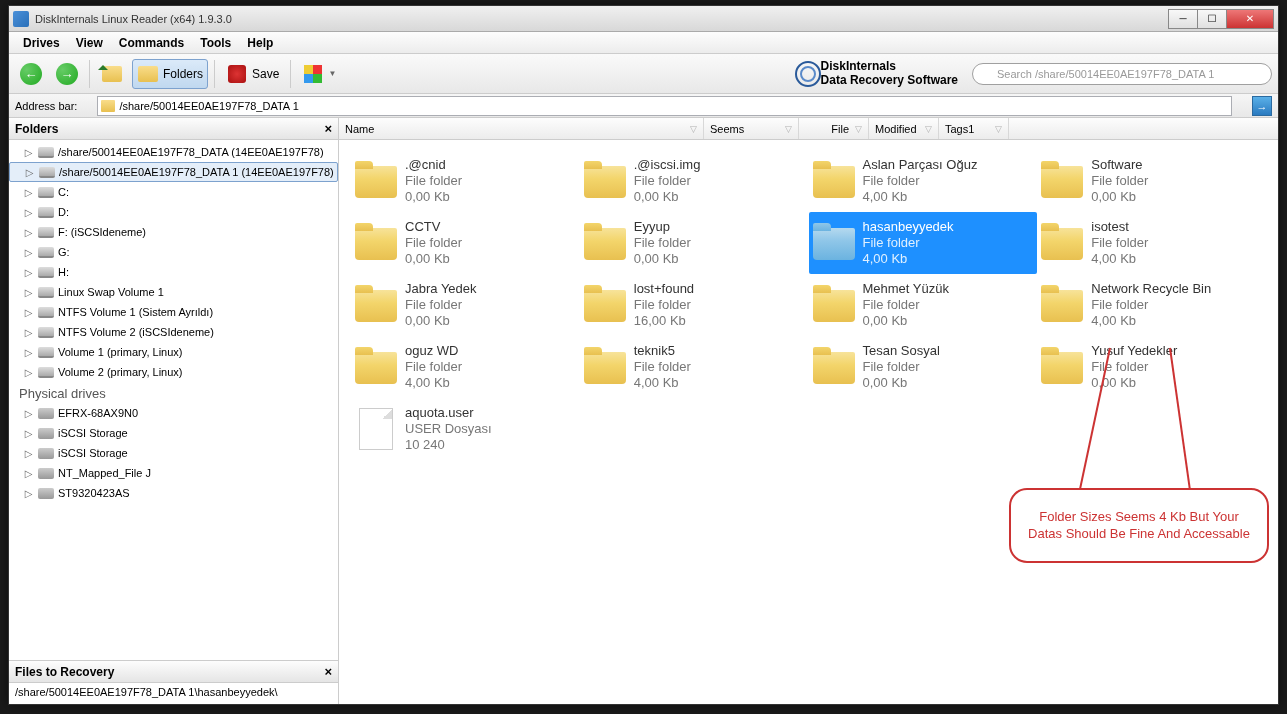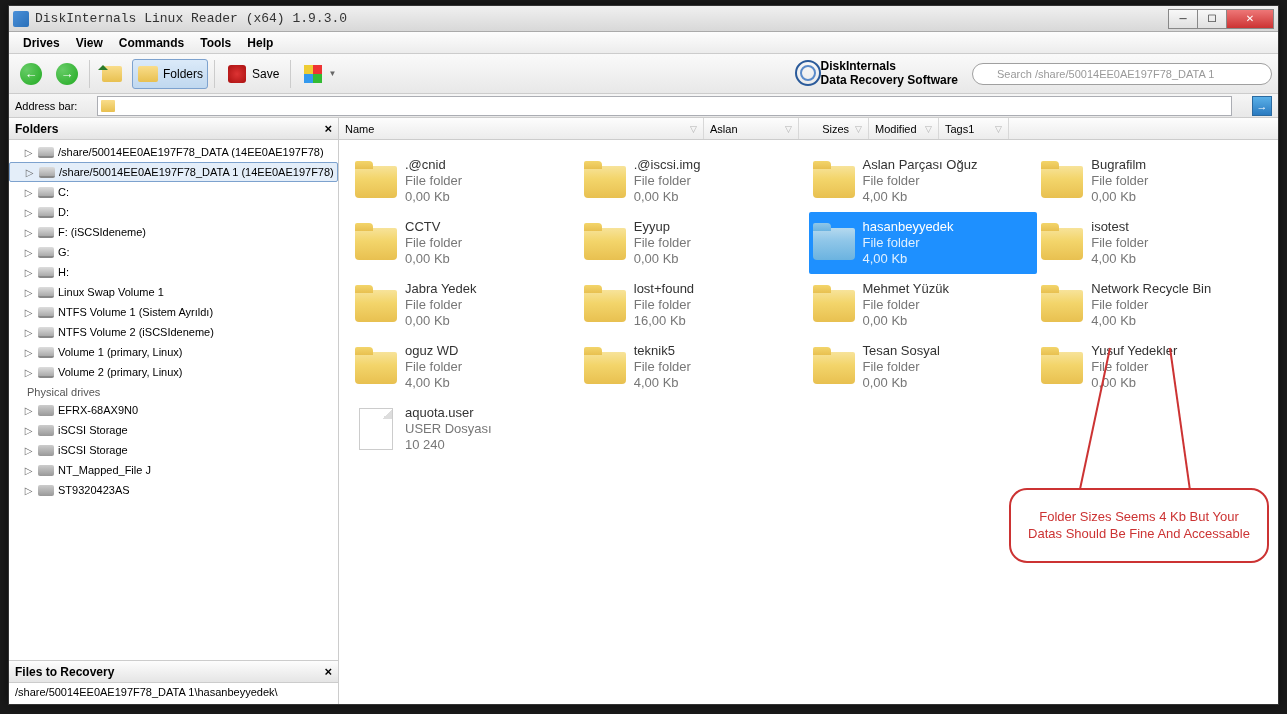--- a/index.html
+++ b/index.html
@@ -1,39 +1,39 @@
 <!DOCTYPE html>
 <html><head>
 <meta charset="utf-8">
 <style>
 * { box-sizing: border-box; margin: 0; padding: 0; font-family: "Segoe UI", Tahoma, sans-serif; }
 body { background: #1a1a1a; width: 1287px; height: 714px; overflow: hidden; position: relative; }
 .window { position: absolute; left: 8px; top: 5px; width: 1271px; height: 700px; background: #fff; border: 1px solid #333; box-shadow: 0 0 10px rgba(0,0,0,.5); }
 .titlebar { height: 26px; background: linear-gradient(to bottom, #f0f0f0, #d8d8d8); display: flex; align-items: center; padding: 0 4px; border-bottom: 1px solid #aaa; }
 .titlebar-icon { width: 16px; height: 16px; background: linear-gradient(135deg,#4a90d9,#2a70b9); border-radius: 2px; margin-right: 6px; }
-.titlebar-text { font-size: 13px; color: #333; flex: 1; font-family: Liberation Mono, monospace; }
+.titlebar-text { font-size: 11px; color: #333; flex: 1; }
 .win-controls { display: flex; }
 .win-btn { width: 30px; height: 20px; border: 1px solid #888; background: linear-gradient(to bottom,#f8f8f8,#e0e0e0); display: flex; align-items: center; justify-content: center; font-size: 10px; margin-left: -1px; cursor: pointer; }
 .win-btn.close { background: linear-gradient(to bottom,#e77,#c33); color: #fff; width: 48px; }
 .menubar { height: 22px; background: linear-gradient(to bottom,#fdfdfd,#ececec); display: flex; align-items: center; padding: 0 6px; border-bottom: 1px solid #ccc; font-size: 12px; }
 .menu-item { padding: 2px 8px; cursor: pointer; font-weight: bold; }
 .toolbar { height: 40px; background: linear-gradient(to bottom,#fafafa,#e8e8e8); display: flex; align-items: center; padding: 0 6px; border-bottom: 1px solid #ccc; gap: 4px; }
 .tb-btn { height: 30px; min-width: 30px; border: 1px solid transparent; background: transparent; display: flex; align-items: center; gap: 4px; padding: 0 4px; cursor: pointer; font-size: 12px; border-radius: 3px; }
 .tb-btn.pressed { border: 1px solid #7da2ce; background: linear-gradient(to bottom,#dbeaf9,#c0d8ef); }
 .ico { width: 22px; height: 22px; display: inline-flex; align-items: center; justify-content: center; }
 .circ { width: 22px; height: 22px; border-radius: 50%; display: flex; align-items: center; justify-content: center; color: #fff; font-weight: bold; font-size: 13px; }
 .circ.back { background: radial-gradient(circle at 30% 30%,#6c6,#2a2); }
 .circ.fwd { background: radial-gradient(circle at 30% 30%,#6c6,#2a2); }
 .ico-up { background: linear-gradient(to bottom,#f9dd8a,#e8c050); width:20px; height:16px; border-radius:2px; position:relative; }
 .ico-up::before { content:''; position:absolute; left:-4px; top:-6px; width:0; height:0; border:5px solid transparent; border-bottom-color:#2a7a2a; }
 .ico-folder { background: linear-gradient(to bottom,#f9dd8a,#e8c050); width:20px; height:16px; border-radius:2px; }
 .ico-save { width:18px; height:18px; background: radial-gradient(circle,#d33,#a11); border-radius:3px; }
 .ico-grid { width:18px; height:18px; background: conic-gradient(#e33 0 25%, #3b3 0 50%, #39e 0 75%, #ec3 0); }
 .tb-sep { width: 1px; height: 28px; background: #ccc; margin: 0 2px; }
-.brand { margin-left: auto; display: flex; align-items: flex-start; gap: 0; margin-right: 10px; }
+.brand { margin-left: auto; display: flex; align-items: flex-end; gap: 0; margin-right: 10px; }
 .brand-icon { width: 26px; height: 26px; border: 2px solid #2a5a9a; border-radius: 50%; position: relative; }
 .brand-icon::after { content:''; position:absolute; inset:3px; border:2px solid #5a8ac9; border-radius:50%; }
 .brand-text { font-size: 12px; line-height: 1.1; color: #222; }
 .brand-text b { color: #000; }
 .search-box { width: 300px; height: 22px; border: 1px solid #a0a0a0; border-radius: 11px; padding: 0 10px 0 24px; font-size: 11px; color: #888; background: #fff; position: relative; }
 .search-wrap { position: relative; }
 .search-wrap::before { content:'🔍'; position:absolute; left:6px; top:2px; font-size:11px; color:#888; }
 .addressbar { height: 24px; background: linear-gradient(to bottom,#f6f6f6,#e8e8e8); display: flex; align-items: center; padding: 0 6px; border-bottom: 1px solid #ccc; font-size: 11px; gap: 20px; }
 .addr-input-wrap { flex:1; display:flex; align-items:center; background:#fff; border:1px solid #abadb3; height:20px; padding:0 3px; gap:4px; }
 .addr-input-wrap input { border:none; flex:1; font-size:11px; outline:none; }
@@ -44,21 +44,21 @@
 .panel-hd { height: 22px; background: linear-gradient(to bottom,#fdfdfd,#e5e5e5); border-bottom: 1px solid #ccc; display: flex; align-items: center; padding: 0 6px; font-size: 12px; font-weight: bold; }
 .panel-hd .x { margin-left: auto; cursor:pointer; font-size:13px; font-weight:bold; }
 .tree { flex: 1; overflow: auto; font-size: 11px; padding: 2px 0; }
 .tree-item { display: flex; align-items: center; height: 20px; padding-left: 6px; gap: 4px; cursor: pointer; white-space: nowrap; }
 .tree-item.sel { background: #e4eef9; border:1px solid #7da2ce; border-radius:2px; }
 .tw { width: 11px; height: 11px; display: inline-flex; align-items: center; justify-content: center; color: #6a6a6a; font-size: 10px; }
 .tree-ico { width: 16px; height: 13px; }
 .ti-comp { background: linear-gradient(to bottom,#6ab,#489); border-radius:2px; }
 .ti-drive { background: linear-gradient(to bottom,#ddd,#aaa); border-radius:2px; border-bottom: 2px solid #888; height:11px; }
 .ti-hd { background: linear-gradient(to bottom,#ccc,#999); border-radius:2px; height:11px; }
-.phys-hd { font-size: 11px; color: #555; padding: 4px 18px 2px; }
+.phys-hd { font-size: 13px; color: #555; padding: 4px 10px 2px; }
 .filespanel { height: 44px; border-top:1px solid #ccc; }
 .files-body { font-size:11px; padding:3px 6px; }
 .main { flex: 1; display: flex; flex-direction: column; overflow:hidden; position:relative; }
 .col-hd { height: 22px; background: linear-gradient(to bottom,#fdfdfd,#ececec); border-bottom: 1px solid #ccc; display: flex; font-size: 11px; }
 .col { border-right: 1px solid #d8d8d8; padding: 6px 6px; display:flex; align-items:center; position:relative; }
 .col .srt { margin-left:auto; color:#b0b0b0; font-size:9px; }
 .content { flex: 1; overflow: auto; padding: 10px 12px; display: grid; grid-template-columns: repeat(4, 1fr); grid-auto-rows: 62px; gap: 0; }
 .item { display: flex; align-items: center; gap: 8px; padding: 2px 4px; border-radius: 2px; cursor:pointer; }
 .item.sel { background: #1e90ff; color: #fff; }
 .item.sel .sub { color: #e0f0ff; }
@@ -144,20 +144,21 @@
     </div>
     <div class="search-wrap">
       <input class="search-box" placeholder="Search /share/50014EE0AE197F78_DATA 1" style="">
     </div>
   </div>
 
   <div class="addressbar">
     <span>Address bar:</span>
     <div class="addr-input-wrap">
       <span class="addr-icn"></span>
+      <input value="/share/50014EE0AE197F78_DATA 1" style="">
     </div>
     <div class="go-btn">→</div>
   </div>
 
   <div class="body-area">
     <div class="sidebar">
       <div class="panel-hd">
         <span>Folders</span>
         <span class="x">×</span>
       </div>
@@ -262,25 +263,25 @@
       </div>
     </div>
 
     <div class="main">
       <div class="col-hd">
         <div class="col" style="width:365px">
             <span>Name</span>
             <span class="srt">▽</span>
           </div>
         <div class="col" style="width:95px">
-            <span>Aslan</span>
+            <span>Seems</span>
             <span class="srt">▽</span>
           </div>
         <div class="col" style="width:70px;justify-content:flex-end">
-            <span>Sizes</span>
+            <span>File</span>
             <span class="srt" style="margin-left:6px">▽</span>
           </div>
         <div class="col" style="width:70px">
             <span>Modified</span>
             <span class="srt">▽</span>
           </div>
         <div class="col" style="width:70px">
             <span>Tags1</span>
             <span class="srt">▽</span>
           </div>
@@ -314,21 +315,21 @@
               <div class="name">Aslan Parçası Oğuz</div>
               <div class="sub">File folder</div>
               <div class="sub">4,00 Kb</div>
             </div>
           </div>
           <div class="item">
             <div class="item-icn">
               <div class="folder-icn"></div>
             </div>
             <div class="item-txt">
-              <div class="name">Bugrafilm</div>
+              <div class="name">Software</div>
               <div class="sub">File folder</div>
               <div class="sub">0,00 Kb</div>
             </div>
           </div>
           <div class="item">
             <div class="item-icn">
               <div class="folder-icn"></div>
             </div>
             <div class="item-txt">
               <div class="name">CCTV</div>

